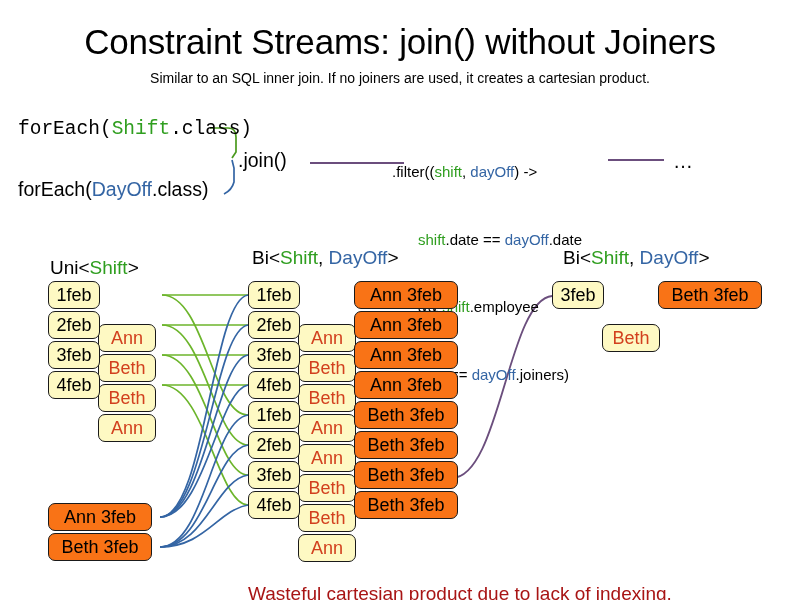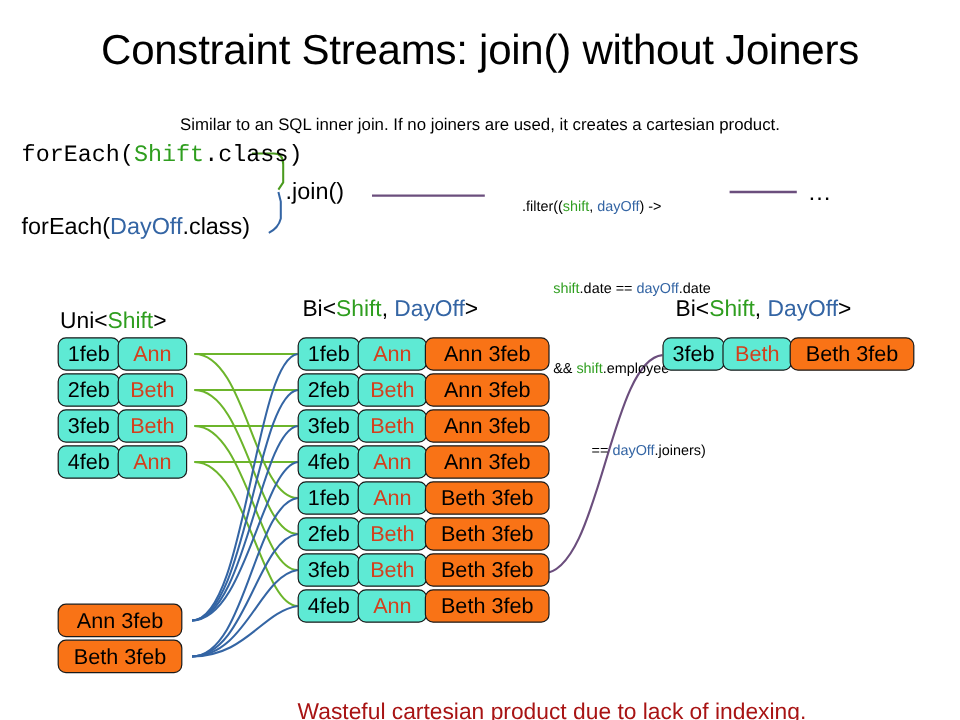--- a/index.html
+++ b/index.html
@@ -11,54 +11,54 @@
   #stage{position:absolute;left:0;top:0;width:656px;height:600px;}
   svg.wires{position:absolute;left:0;top:0;width:800px;height:600px;pointer-events:none;}
 
   
   .title{
     position:absolute;left:0;top:20px;width:800px;text-align:center;
     font-size:35px;line-height:44px;font-weight:400;letter-spacing:-0.2px;
   }
   .subtitle{
     position:absolute;left:0;top:68px;width:800px;text-align:center;
-    font-size:14px;line-height:20px;margin-top:25px;
+    font-size:14px;line-height:20px;
   }
 
   
   .code{position:absolute;font-size:19.5px;line-height:25px;white-space:pre;}
   .green{color:#2f9e1f;}
   .blue{color:#3465a4;}
   .foreach-shift{left:18px;top:117px;font-family:Liberation Mono, monospace;}
   .foreach-dayoff{left:18px;top:177px;}
   .joincall{left:238px;top:148px;}
-  .filterblock{left:435px;top:116px;font-size:12px;line-height:22.5px;}
+  .filterblock{left:392px;top:116px;font-size:15px;line-height:22.5px;}
   .filterblock .l2{padding-left:26px;}
   .filterblock .l3{padding-left:26px;}
   .filterblock .l4{padding-left:58px;}
   .ellipsis{position:absolute;left:673px;top:150px;font-size:20px;letter-spacing:2px;}
 
   
   .caption{position:absolute;font-size:19px;line-height:24px;white-space:pre;}
   .cap-uni-shift{left:50px;top:256px;}
   .cap-bi-mid{left:252px;top:246px;}
   .cap-bi-right{left:563px;top:246px;}
   .cap-uni-dayoff{left:38px;top:465px;}
 
   
   .card{position:absolute;display:flex;height:28px;}
   .cell{
     box-sizing:border-box;height:28px;border:1.6px solid #1a1a1a;border-radius:7px;
     display:flex;align-items:center;justify-content:center;
     font-size:18px;line-height:18px;white-space:nowrap;
   }
-  .cell.g{background:#5eead4;}
+  .cell.g{background:#fef9c3;}
   .cell.b{background:#f97316;}
   .cell.date{color:#000;}
-  .cell.name{color:#d2401e;}
+  .cell.name{color:#d2401e;margin-top:43px;}
   .cell.pair{color:#000;}
   .c-date{width:52px;}
   .c-name{width:58px;margin-left:-2px;}
   .c-pair{width:104px;margin-left:-2px;}
   .c-wide{width:104px;}
 
   .redwarn{
     position:absolute;left:248px;top:531px;color:#a81414;
     font-size:19px;line-height:25px;white-space:pre;
   }

